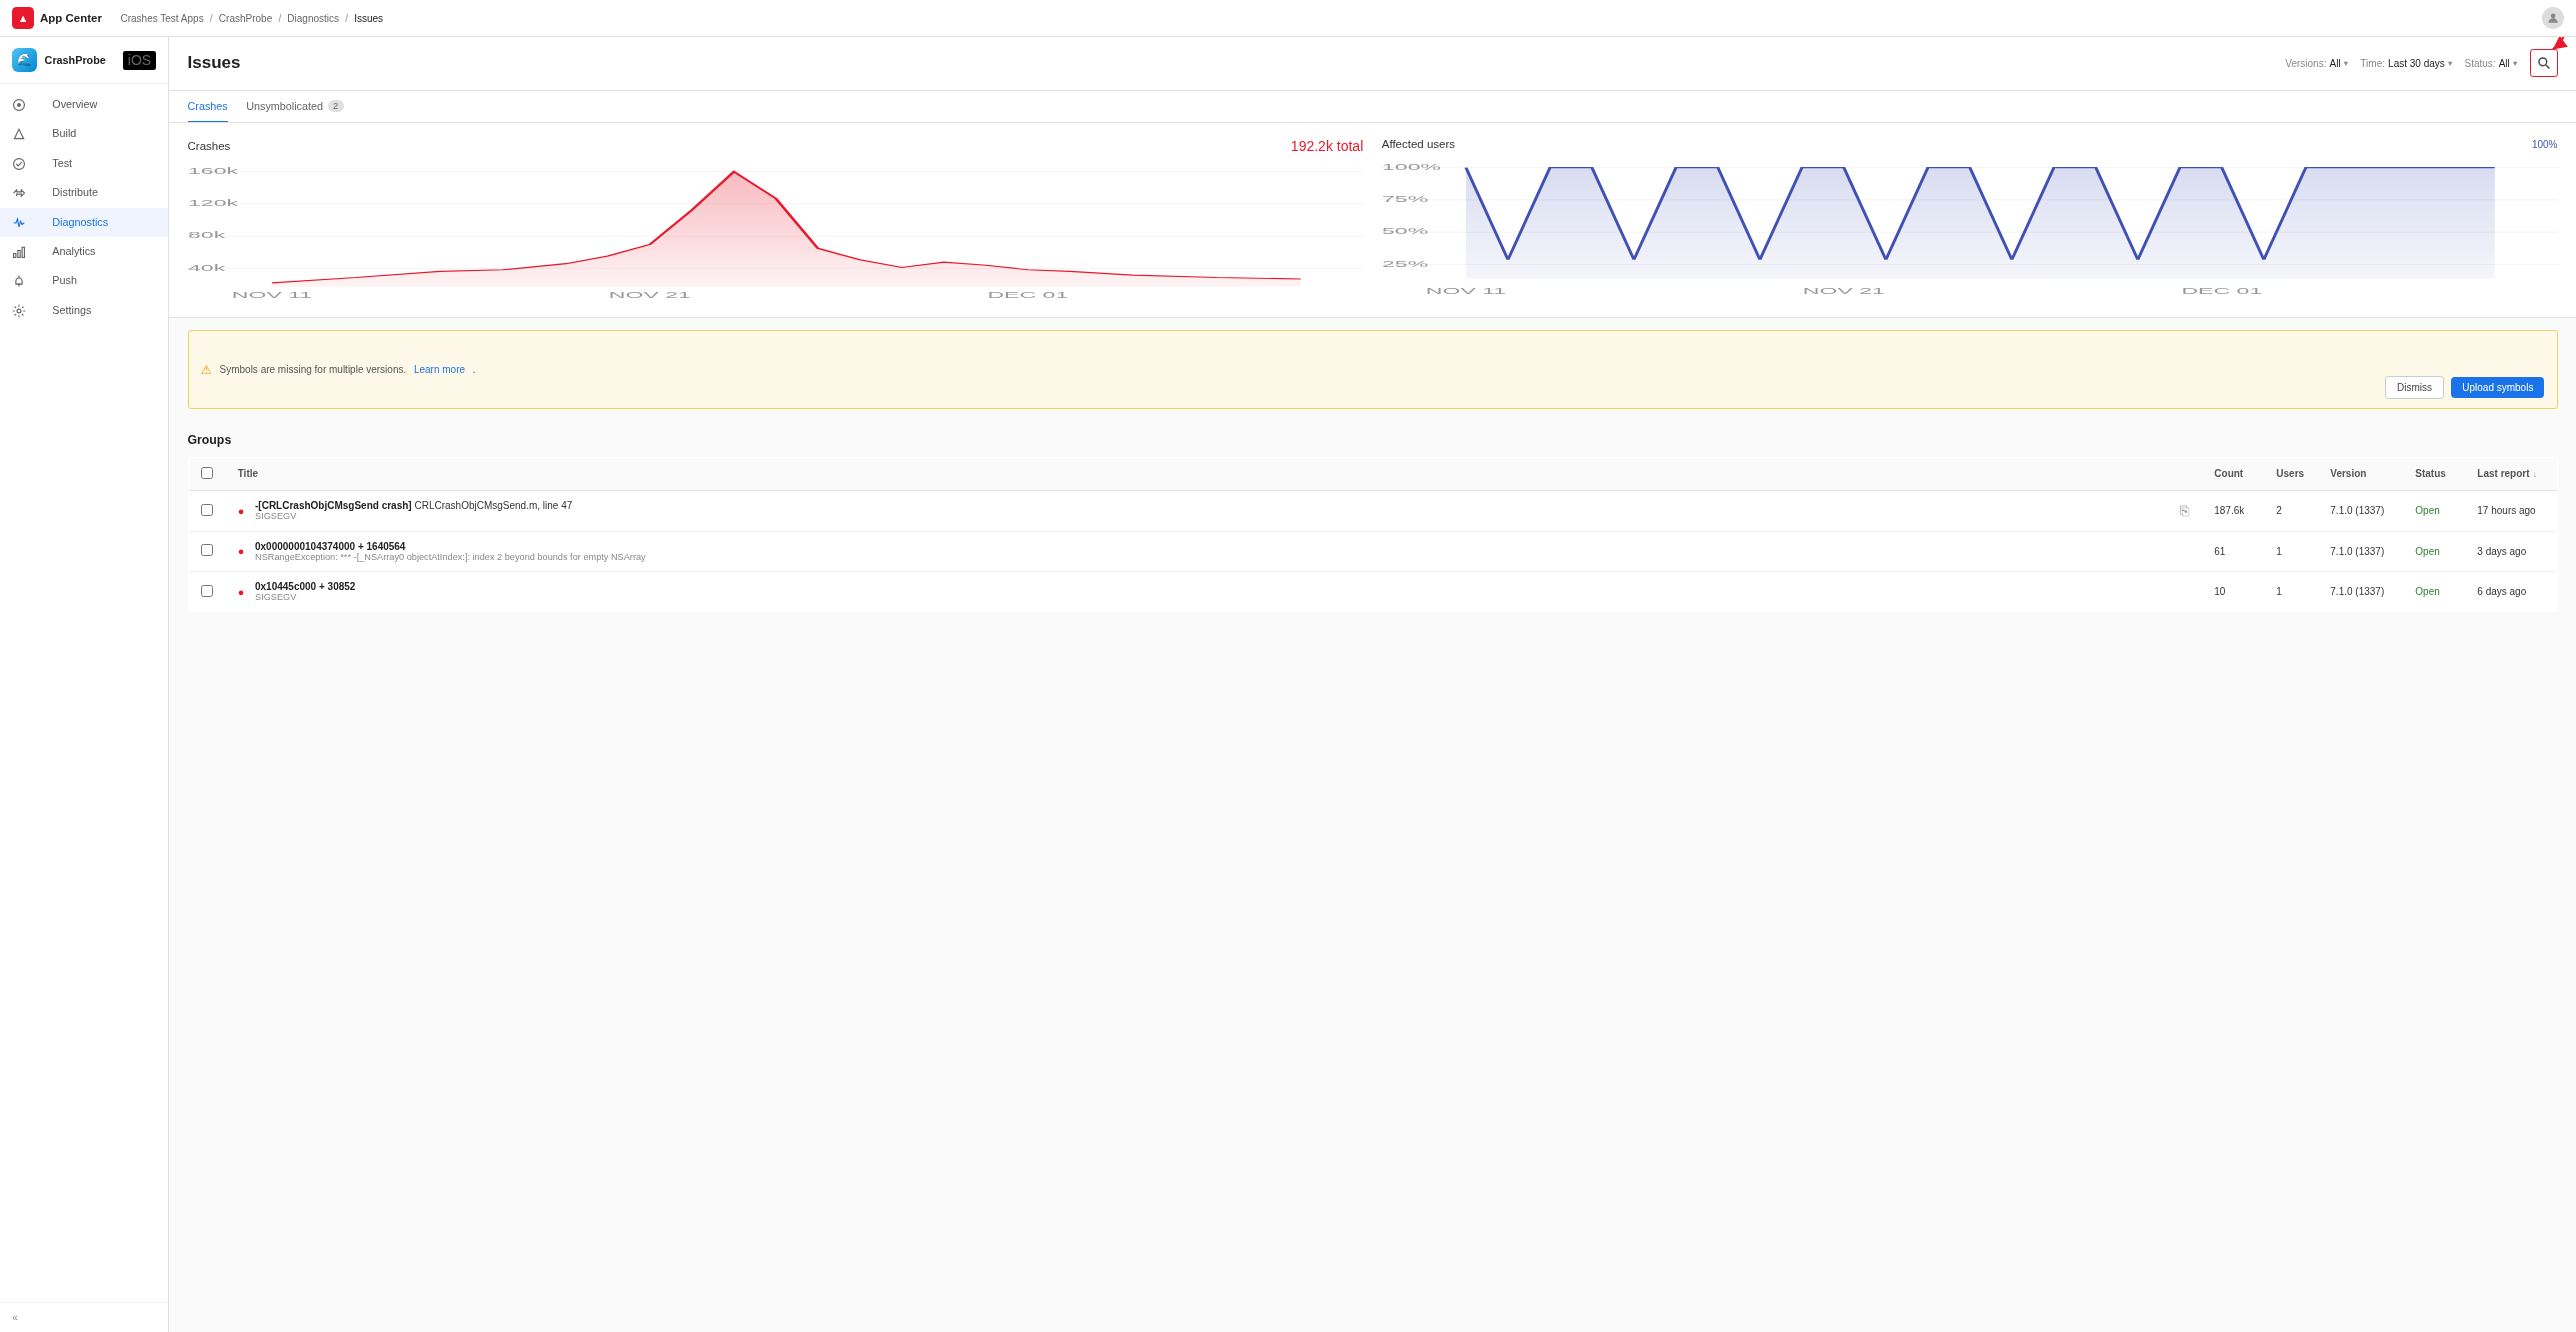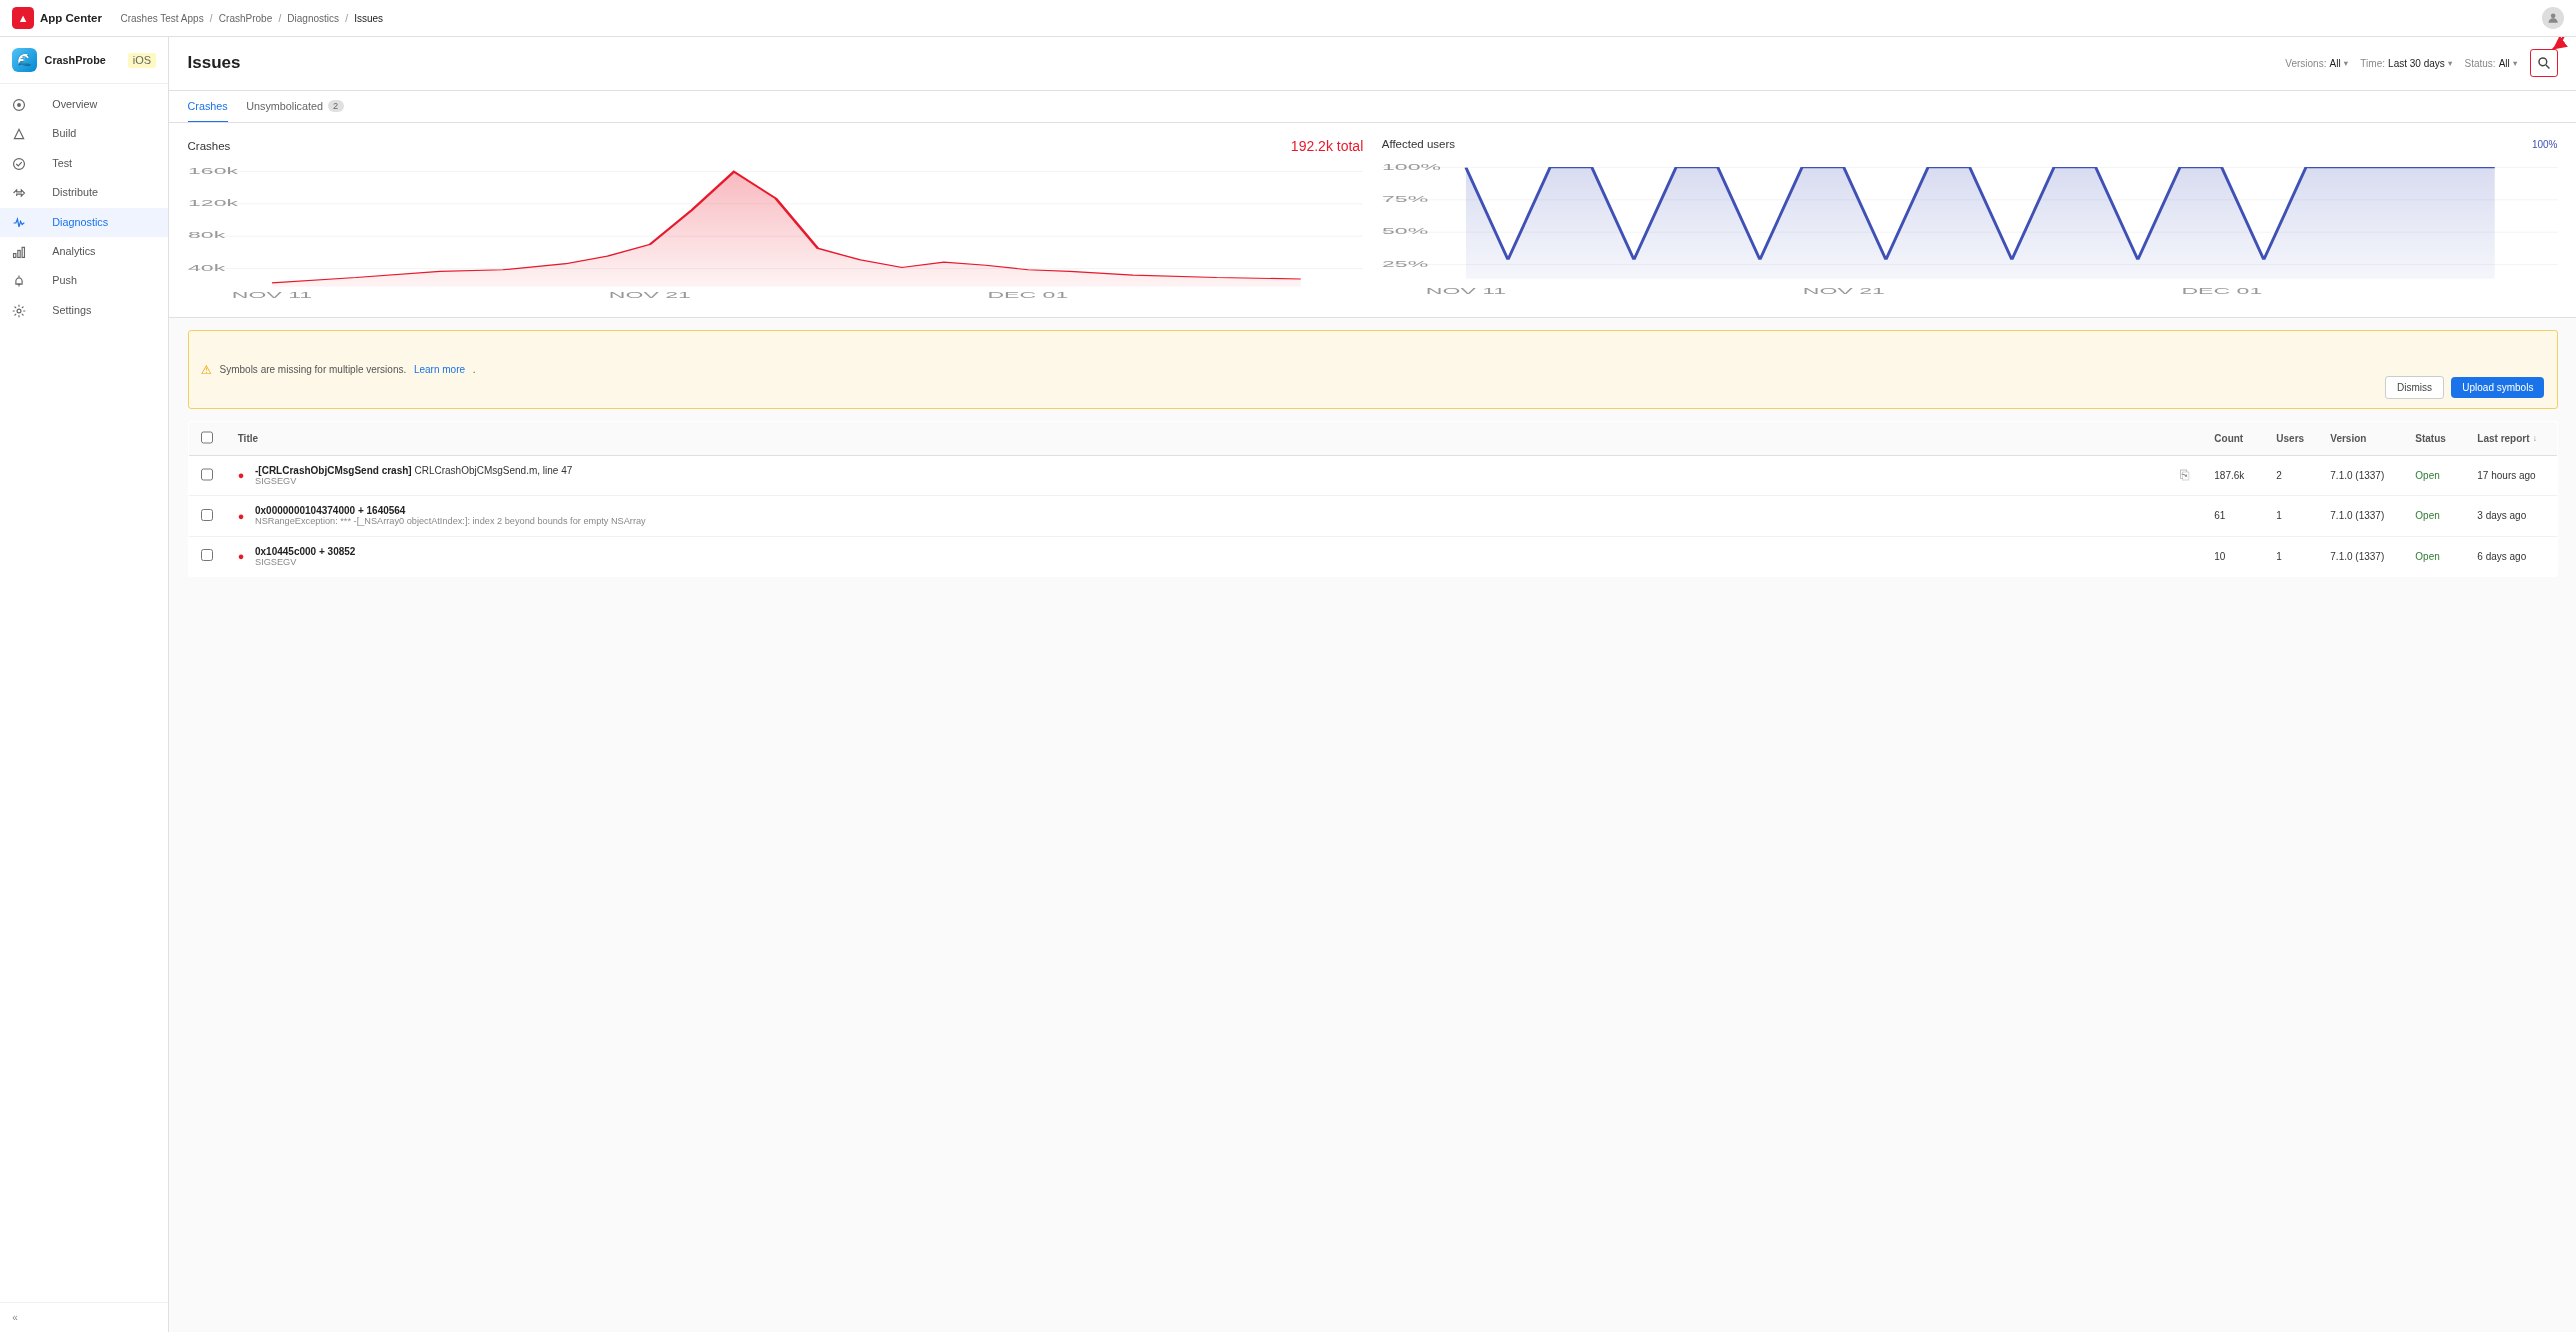--- a/index.html
+++ b/index.html
@@ -86,22 +86,22 @@
     }
     .app-icon {
       width: 24.6px; height: 24.6px;
       border-radius: 6.2px;
       background: linear-gradient(135deg, #4fc3f7, #0288d1);
       display: flex; align-items: center; justify-content: center;
       font-size: 12.3px;
     }
     .app-name { font-weight: 600; font-size: 10.8px; color: #222; }
     .app-platform {
-      font-size: 11px;
-      background: #fef9c3;
+      font-size: 14px;
+      background: #000000;
       color: #666;
       padding: 1.5px 4.6px;
       border-radius: 2.3px;
     }
     .sidebar-nav {
       padding: 6.2px 0;
       flex: 1;
     }
     .nav-item {
       display: flex;
@@ -596,20 +596,21 @@
         <a href="#" class="warning-link">Learn more</a>
           <span>.</span>
       </div>
       <div class="warning-actions">
         <button class="btn-dismiss">Dismiss</button>
         <button class="btn-upload">Upload symbols</button>
       </div>
     </div>
 
     <div class="groups-section">
+      <div class="groups-title">Groups</div>
       <table class="groups-table">
         <thead>
           <tr>
             <th style="width:28px;">
               <input type="checkbox" class="checkbox" style="">
             </th>
             <th>
               <span>Title</span>
             </th>
             <th style="width:62px;">

